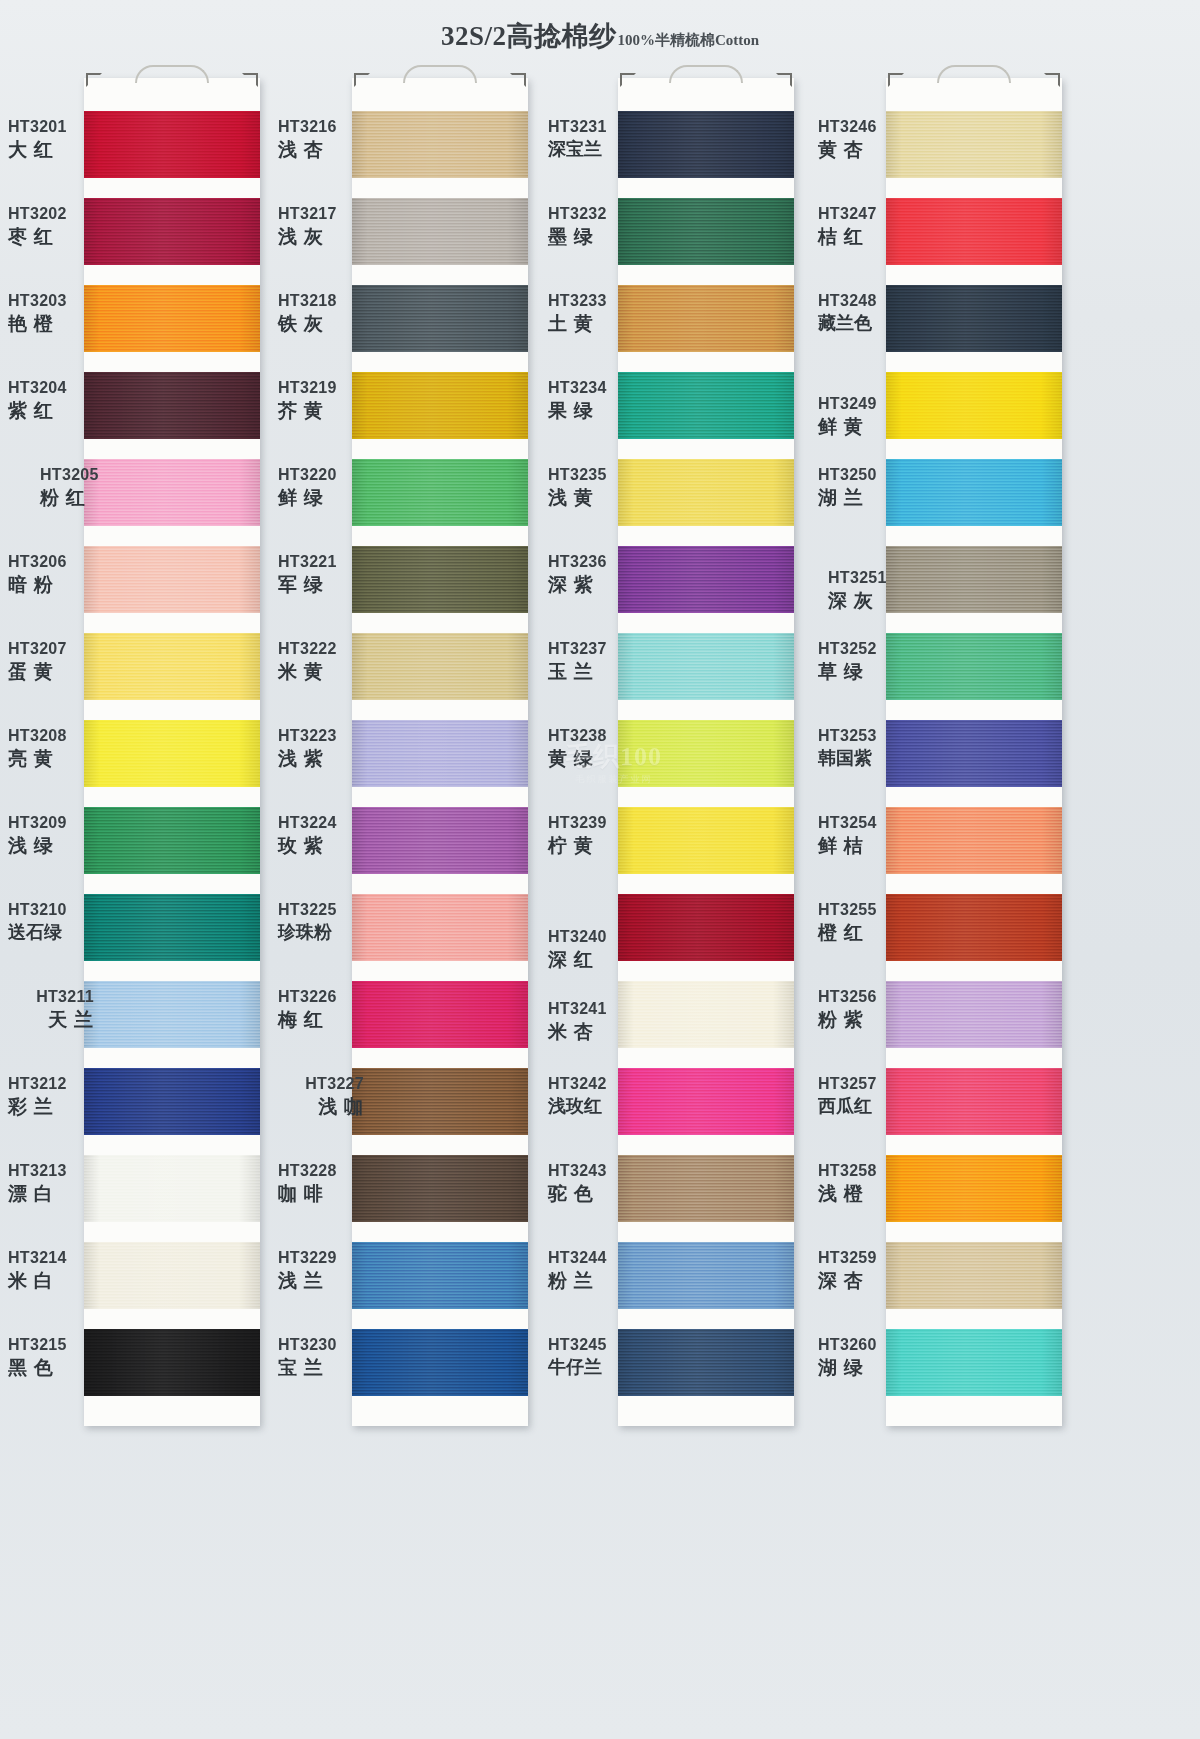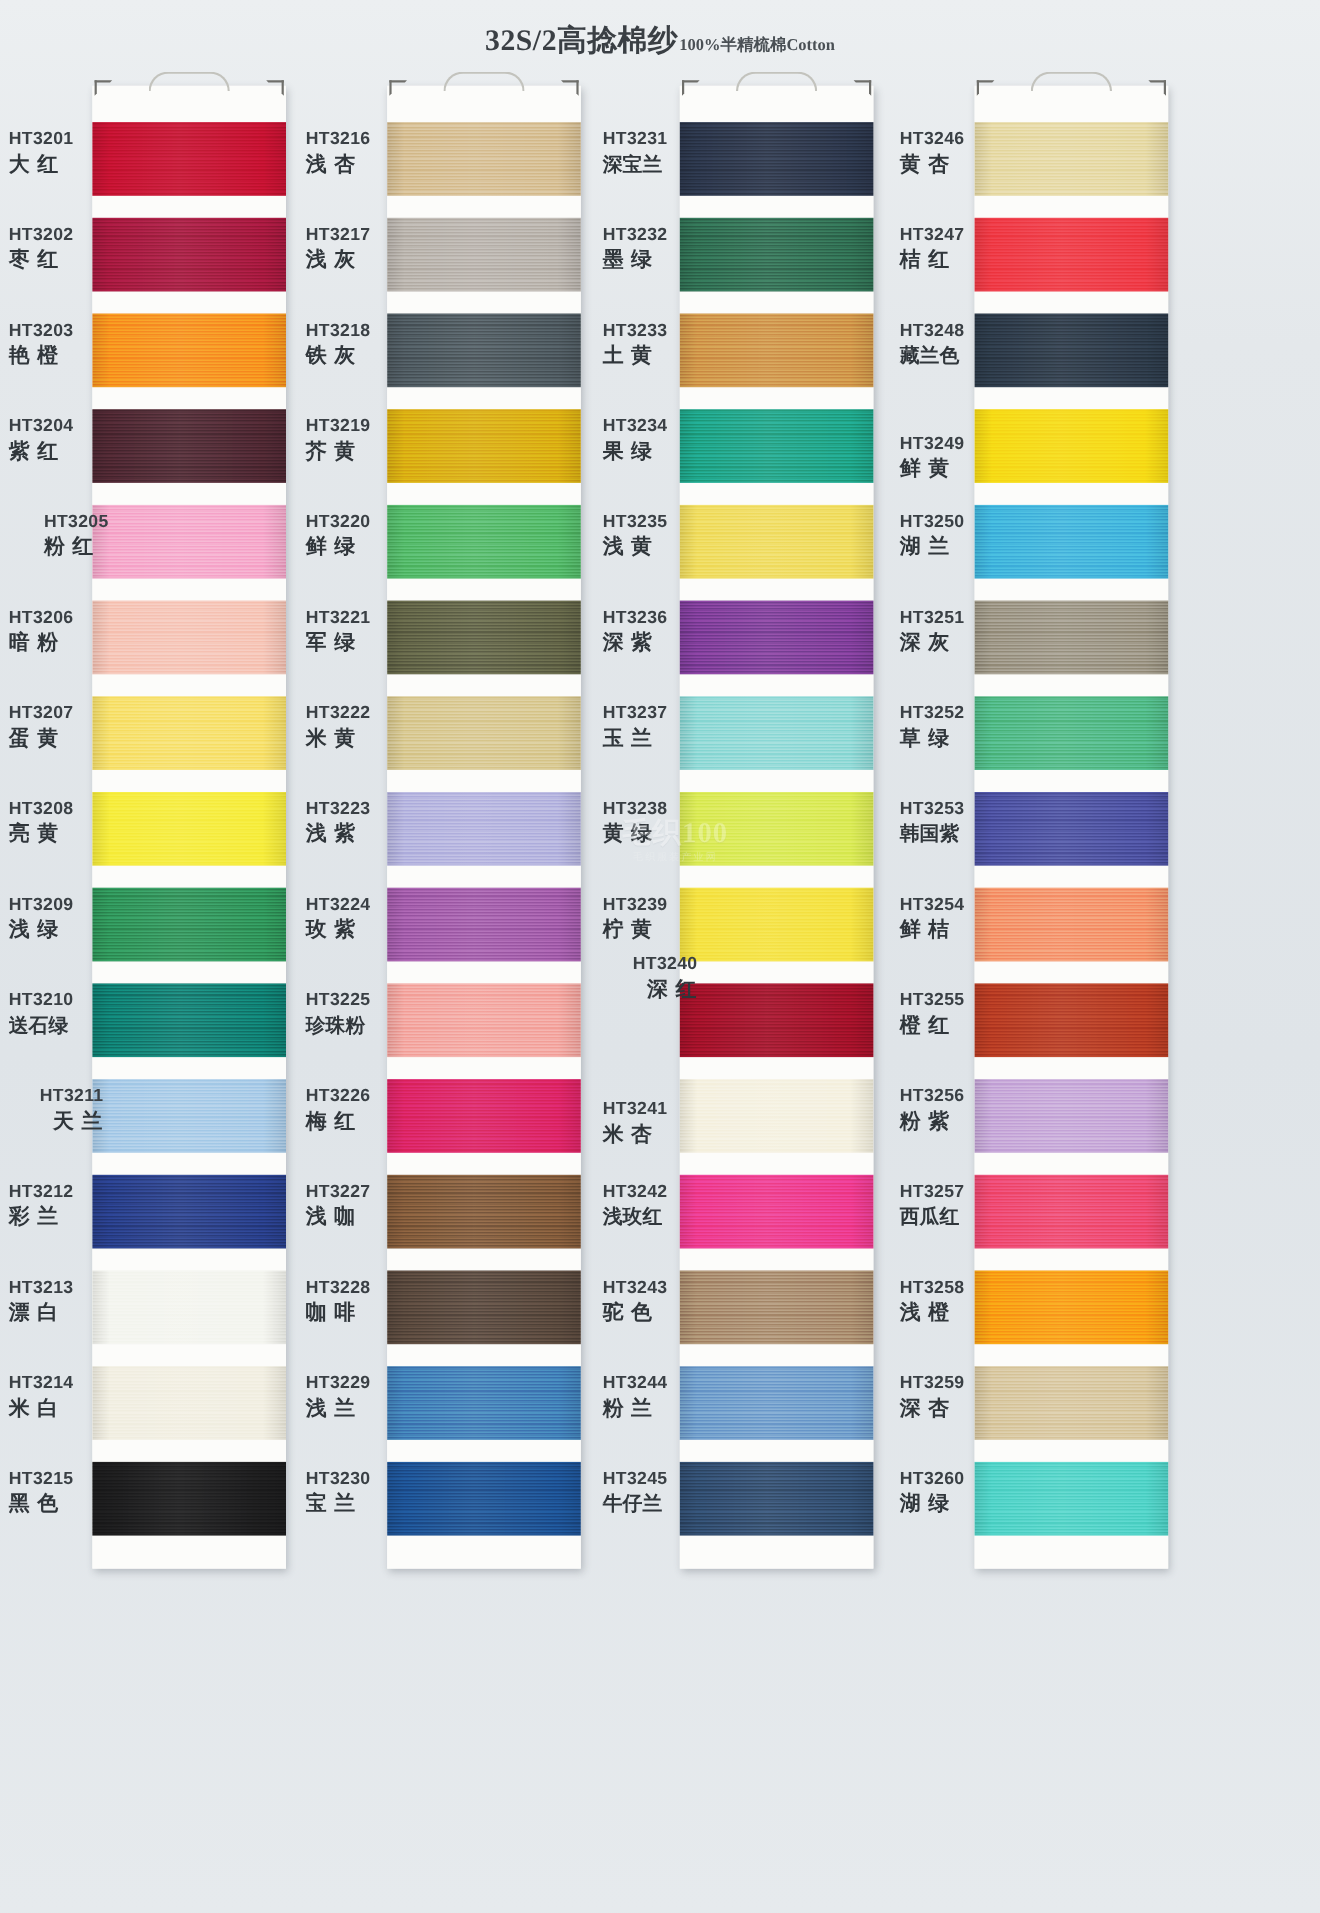--- a/index.html
+++ b/index.html
@@ -327,21 +327,21 @@
         <div class="name">玫 紫</div>
       </div>
       <div class="label" style="top: 901px;">
         <div class="code">HT3225</div>
         <div class="name wide">珍珠粉</div>
       </div>
       <div class="label" style="top: 988px;">
         <div class="code">HT3226</div>
         <div class="name">梅 红</div>
       </div>
-      <div class="label" style="top: 1075px;">
+      <div class="label" style="top: 1075px; text-align: right;">
         <div class="code">HT3227</div>
         <div class="name">浅 咖</div>
       </div>
       <div class="label" style="top: 1162px;">
         <div class="code">HT3228</div>
         <div class="name">咖 啡</div>
       </div>
       <div class="label" style="top: 1249px;">
         <div class="code">HT3229</div>
         <div class="name">浅 兰</div>
@@ -422,21 +422,21 @@
         <div class="name">玉 兰</div>
       </div>
       <div class="label" style="top: 727px;">
         <div class="code">HT3238</div>
         <div class="name">黄 绿</div>
       </div>
       <div class="label" style="top: 814px;">
         <div class="code">HT3239</div>
         <div class="name">柠 黄</div>
       </div>
-      <div class="label" style="top: 868px; text-align: right;">
+      <div class="label" style="top: 928px;">
         <div class="code">HT3240</div>
         <div class="name">深 红</div>
       </div>
       <div class="label" style="top: 988px; margin-top: 12px;">
         <div class="code">HT3241</div>
         <div class="name">米 杏</div>
       </div>
       <div class="label" style="top: 1075px;">
         <div class="code">HT3242</div>
         <div class="name wide">浅玫红</div>
@@ -509,21 +509,21 @@
         <div class="name wide">藏兰色</div>
       </div>
       <div class="label" style="top: 379px; margin-top: 16px;">
         <div class="code">HT3249</div>
         <div class="name">鲜 黄</div>
       </div>
       <div class="label" style="top: 466px;">
         <div class="code">HT3250</div>
         <div class="name">湖 兰</div>
       </div>
-      <div class="label" style="top: 553px;">
+      <div class="label" style="top: 569px; margin-left: 10px;">
         <div class="code">HT3251</div>
         <div class="name">深 灰</div>
       </div>
       <div class="label" style="top: 640px;">
         <div class="code">HT3252</div>
         <div class="name">草 绿</div>
       </div>
       <div class="label" style="top: 727px;">
         <div class="code">HT3253</div>
         <div class="name wide">韩国紫</div>

